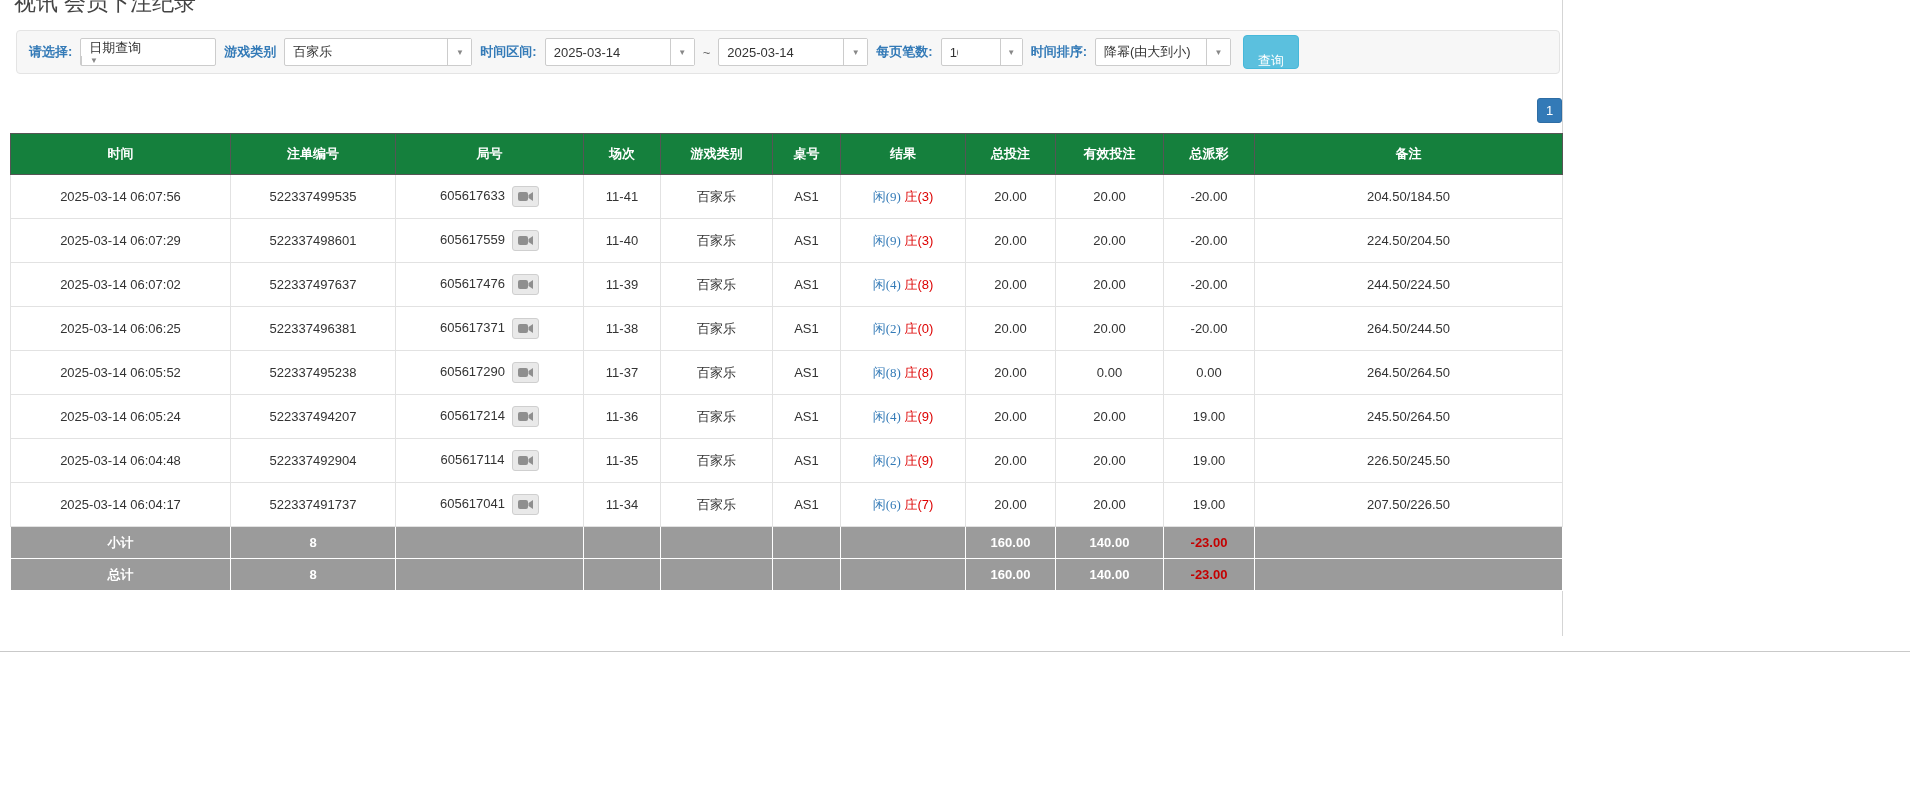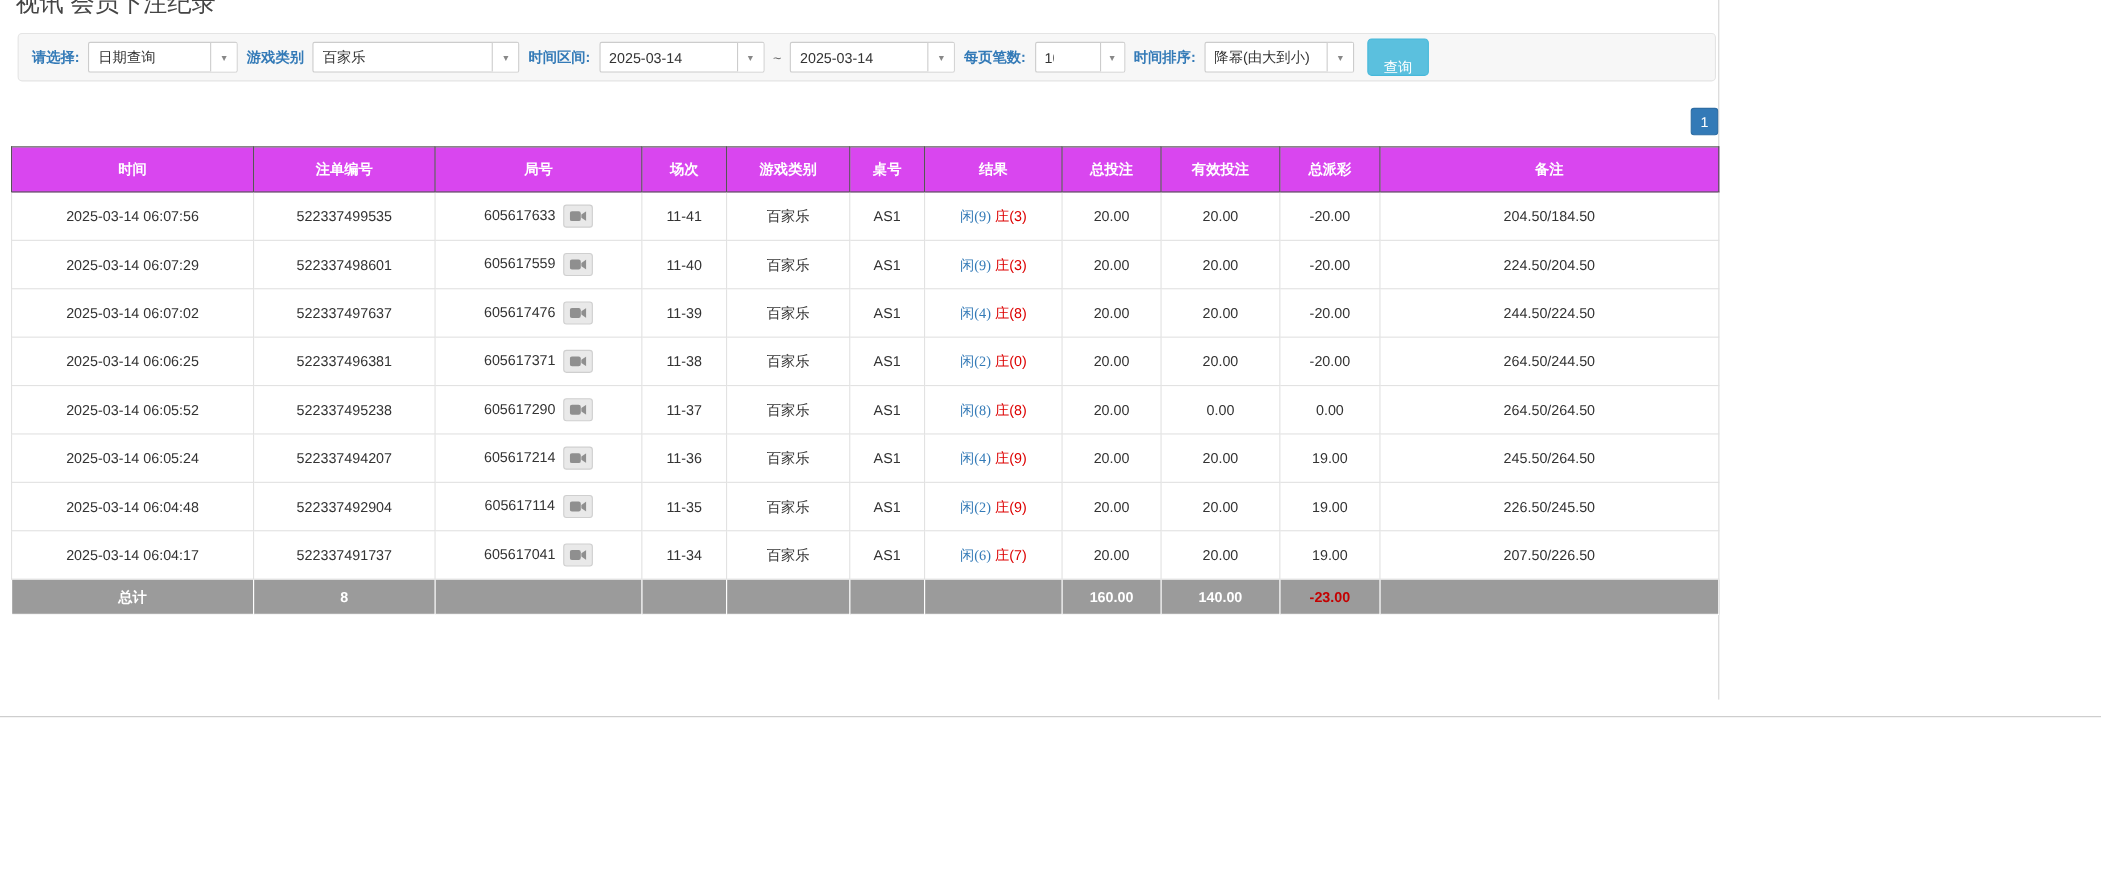--- a/index.html
+++ b/index.html
@@ -63,21 +63,21 @@
   .combo .combo-btn{
     width:24px;
     display:flex;
     align-items:center;
     justify-content:center;
     border-left:1px solid #ccc;
     background:#fff;
     color:#888;
     font-size:8px;
   }
-  .w-querytype{width:136px;}
+  .w-querytype{width:136px;flex-direction:column;}
   .w-gametype{width:188px;}
   .w-date{width:150px;gap:28px;}
   .w-pagesize{width:82px;gap:42px;}
   .w-sort{width:136px;}
   .tilde{color:#666;}
   .search-btn{
     height:18px;
     padding:16px 14px;
     background:#5bc0de;
     border:1px solid #46b8da;
@@ -119,21 +119,21 @@
     cursor:pointer;
   }
   
   table.records{
     width:1552px;
     border-collapse:collapse;
     table-layout:fixed;
     font-size:13px;
   }
   table.records th{
-    background:#d946ef;
+    background:#15803d;
     color:#fff;
     font-weight:bold;
     height:41px;
     border:1px solid #555;
     text-align:center;
     padding:0 4px;
   }
   table.records td{
     border:1px solid #e2e2e2;
     height:44px;
@@ -392,30 +392,43 @@
           <td>11-34</td>
           <td>百家乐</td>
           <td>AS1</td>
           <td><span class="result-player">闲(6)</span> <span class="result-banker">庄(7)</span></td>
           <td class="blue-text">20.00</td>
           <td>20.00</td>
           <td>19.00</td>
           <td>207.50/226.50</td>
         </tr>
         <tr class="summary-row">
-          <td>总计</td>
+          <td>小计</td>
           <td>8</td>
           <td></td>
           <td></td>
           <td></td>
           <td></td>
           <td></td>
           <td>160.00</td>
           <td>140.00</td>
           <td><span class="red-text">-23.00</span></td>
           <td></td>
         </tr>
+        <tr class="summary-row">
+          <td>总计</td>
+          <td>8</td>
+          <td></td>
+          <td></td>
+          <td></td>
+          <td></td>
+          <td></td>
+          <td>160.00</td>
+          <td>140.00</td>
+          <td><span class="red-text">-23.00</span></td>
+          <td></td>
+        </tr>
       </tbody>
   </table>
 
 </div>
 
 <div class="bottom-line"></div>
 
 </body></html>

